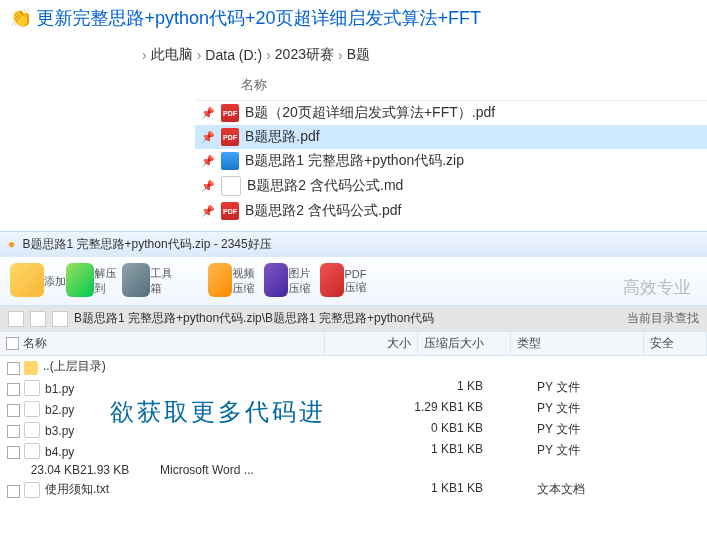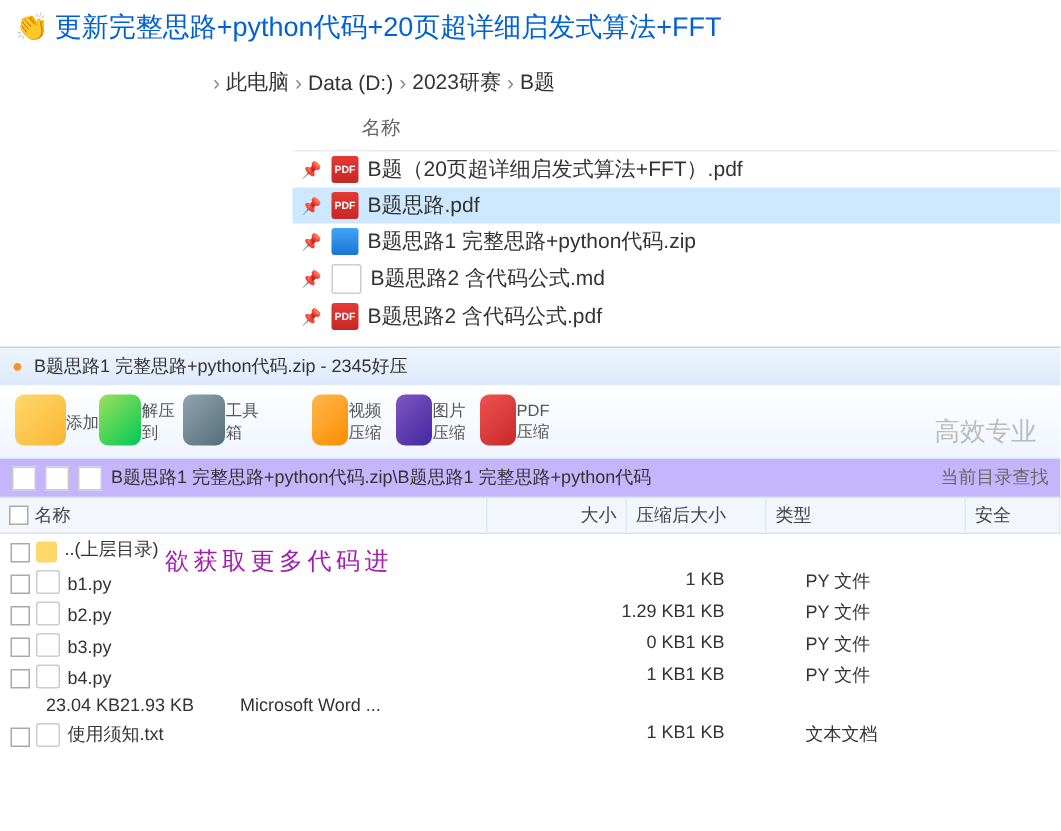--- a/index.html
+++ b/index.html
@@ -26,41 +26,41 @@
 .tico{width:34px;height:34px;border-radius:6px;margin-bottom:2px}
 .bg-add{background:linear-gradient(135deg,#ffd86b,#f8b632)}
 .bg-ext{background:linear-gradient(135deg,#9be15d,#00c853)}
 .bg-del{background:linear-gradient(135deg,#4fc3f7,#0288d1)}
 .bg-tool{background:linear-gradient(135deg,#90a4ae,#546e7a)}
 .bg-vid{background:linear-gradient(135deg,#ffb74d,#fb8c00)}
 .bg-img{background:linear-gradient(135deg,#7e57c2,#4527a0)}
 .bg-p{background:linear-gradient(135deg,#ef5350,#c62828)}
 .tspacer{width:30px}
 .grey-right{margin-left:auto;color:#bbb;font-size:17px;padding-right:6px}
-.pathbar{display:flex;align-items:center;background:#c4b5fd;padding:4px 8px;font-size:12px;border-bottom:1px solid #d8e3f0}
+.pathbar{display:flex;align-items:center;background:#e5e5e5;padding:4px 8px;font-size:12px;border-bottom:1px solid #d8e3f0}
 .navico{width:14px;height:14px;border:1px solid #ccc;margin-right:6px;background:#fff}
 .pathbar .grow{flex:1}
 .pathbar .right{color:#666}
 .cols{display:flex;background:#f3f7fc;font-size:12px;color:#444;border-bottom:1px solid #d8e3f0}
 .cols div{padding:3px 6px;border-right:1px solid #e0e8f2}
 .c-name{flex:1}
 .c-size{width:80px;text-align:right}
 .c-comp{width:80px;}
 .c-type{width:120px}
 .c-sec{width:50px}
 .grid-row{display:flex;font-size:12px;padding:2px 0}
 .grid-row .c-name{display:flex;align-items:flex-end;padding-left:7px}
 .fico{width:14px;height:14px;margin-right:5px;flex-shrink:0;border-radius:2px}
 .fico-folder{background:#ffd86b}
 .fico-py{background:#fff;border:1px solid #ccc}
 .fico-doc{background:#2b7cd3}
 .fico-txt{background:#fff;border:1px solid #ccc}
 .checkbox{width:11px;height:11px;border:1px solid #aaa;margin-right:4px;background:#fff}
 .overlay{position:relative}
-.red-text{position:absolute;left:110px;top:8px;color:#a21caf;font-size:16px;letter-spacing:3px}
+.red-text{position:absolute;left:110px;top:40px;color:#0369a1;font-size:24px;letter-spacing:3px}
 </style>
 </head>
 <body>
 
 <div class="title">
   <span class="hands">👏</span>
   <span class="title-text">更新完整思路+python代码+20页超详细启发式算法+FFT</span>
 </div>
 
 <div class="bc" id="bc">

